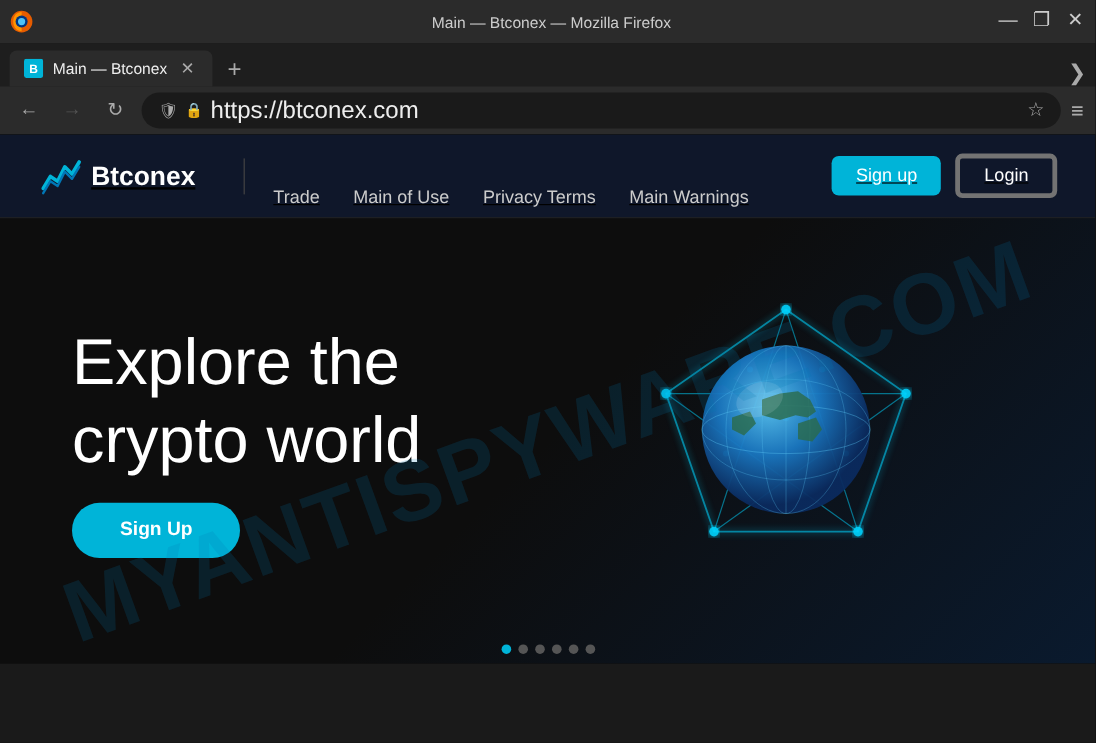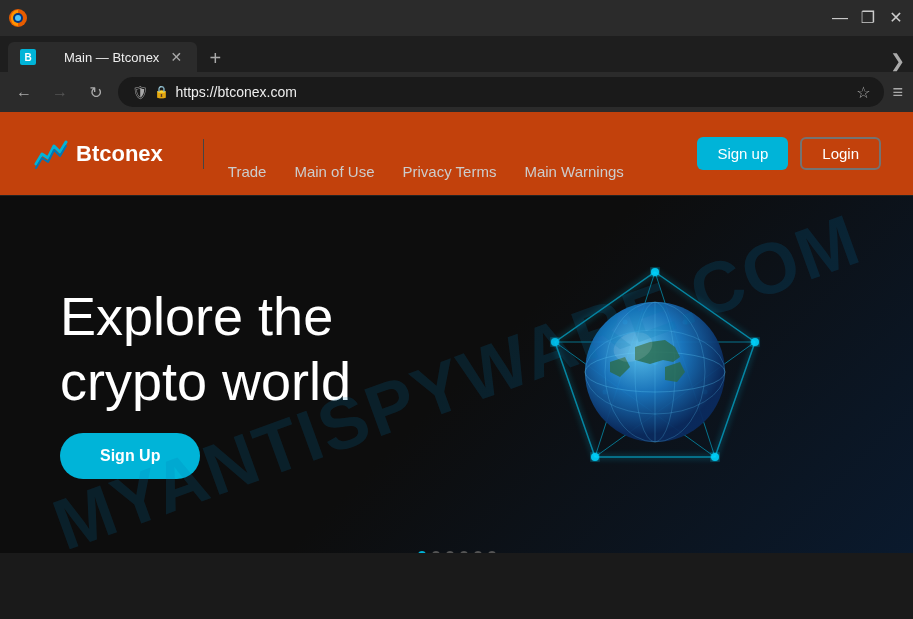--- a/index.html
+++ b/index.html
@@ -62,21 +62,20 @@
       min-width: 160px;
       max-width: 220px;
     }
     .tab-title {
       color: #eee;
       font-size: 13px;
       flex: 1;
       white-space: nowrap;
       overflow: hidden;
       text-overflow: ellipsis;
-      margin-left: 20px;
     }
     .tab-close {
       background: none;
       border: none;
       color: #aaa;
       cursor: pointer;
       font-size: 14px;
       width: 18px;
       height: 18px;
       display: flex;
@@ -137,21 +136,21 @@
       background: #1a1a1a;
       border-radius: 20px;
       padding: 0 14px;
       height: 30px;
       gap: 6px;
     }
     .shield-icon-addr { color: #aaa; font-size: 13px; }
     .lock-icon-addr { color: #aaa; font-size: 12px; }
     .address-text {
       color: #eee;
-      font-size: 14px;
+      font-size: 20px;
       flex: 1;
     }
     .bookmark-btn {
       background: none;
       border: none;
       color: #aaa;
       cursor: pointer;
       font-size: 16px;
     }
     .menu-btn {
@@ -169,23 +168,24 @@
       background: #0d0d0d;
       position: relative;
       overflow: hidden;
     }
 
     
     .site-nav {
       display: flex;
       align-items: center;
       padding: 0 32px;
-      height: 84px;
-      background: #c2410c;
+      height: 70px;
+      background: #0f172a;
       border-bottom: 1px solid #222;
+      text-decoration: underline;
     }
     .logo-area {
       display: flex;
       align-items: center;
       gap: 8px;
       margin-right: 40px;
     }
     .logo-text {
       color: #fff;
       font-size: 22px;
@@ -221,21 +221,21 @@
       border: none;
       border-radius: 6px;
       padding: 8px 20px;
       font-size: 15px;
       cursor: pointer;
       font-weight: 500;
     }
     .btn-login {
       background: transparent;
       color: #fff;
-      border: 2px solid #737373;
+      border: 4px solid #737373;
       border-radius: 6px;
       padding: 6px 20px;
       font-size: 15px;
       cursor: pointer;
       font-weight: 500;
     }
 
     
     .hero {
       display: flex;
@@ -337,20 +337,21 @@
   <div class="title-bar">
     <div class="title-bar-left">
 
       <svg width="20" height="20" viewBox="0 0 20 20">
         <circle cx="10" cy="10" r="9" fill="#e65c00"></circle>
         <path d="M10 2 C6 2 3 5 3 10 C3 15 6 18 10 18" fill="#ff9400" stroke="none"></path>
         <circle cx="10" cy="10" r="5" fill="#003580"></circle>
         <circle cx="10" cy="10" r="3" fill="#4fc3f7"></circle>
       </svg>
     </div>
+    <span class="title-bar-title">Main — Btconex — Mozilla Firefox</span>
     <div class="window-controls">
       <button class="win-btn">—</button>
       <button class="win-btn">❐</button>
       <button class="win-btn">✕</button>
     </div>
   </div>
 
   <div class="tab-bar">
     <div class="tab">
       <svg width="16" height="16" viewBox="0 0 16 16">

